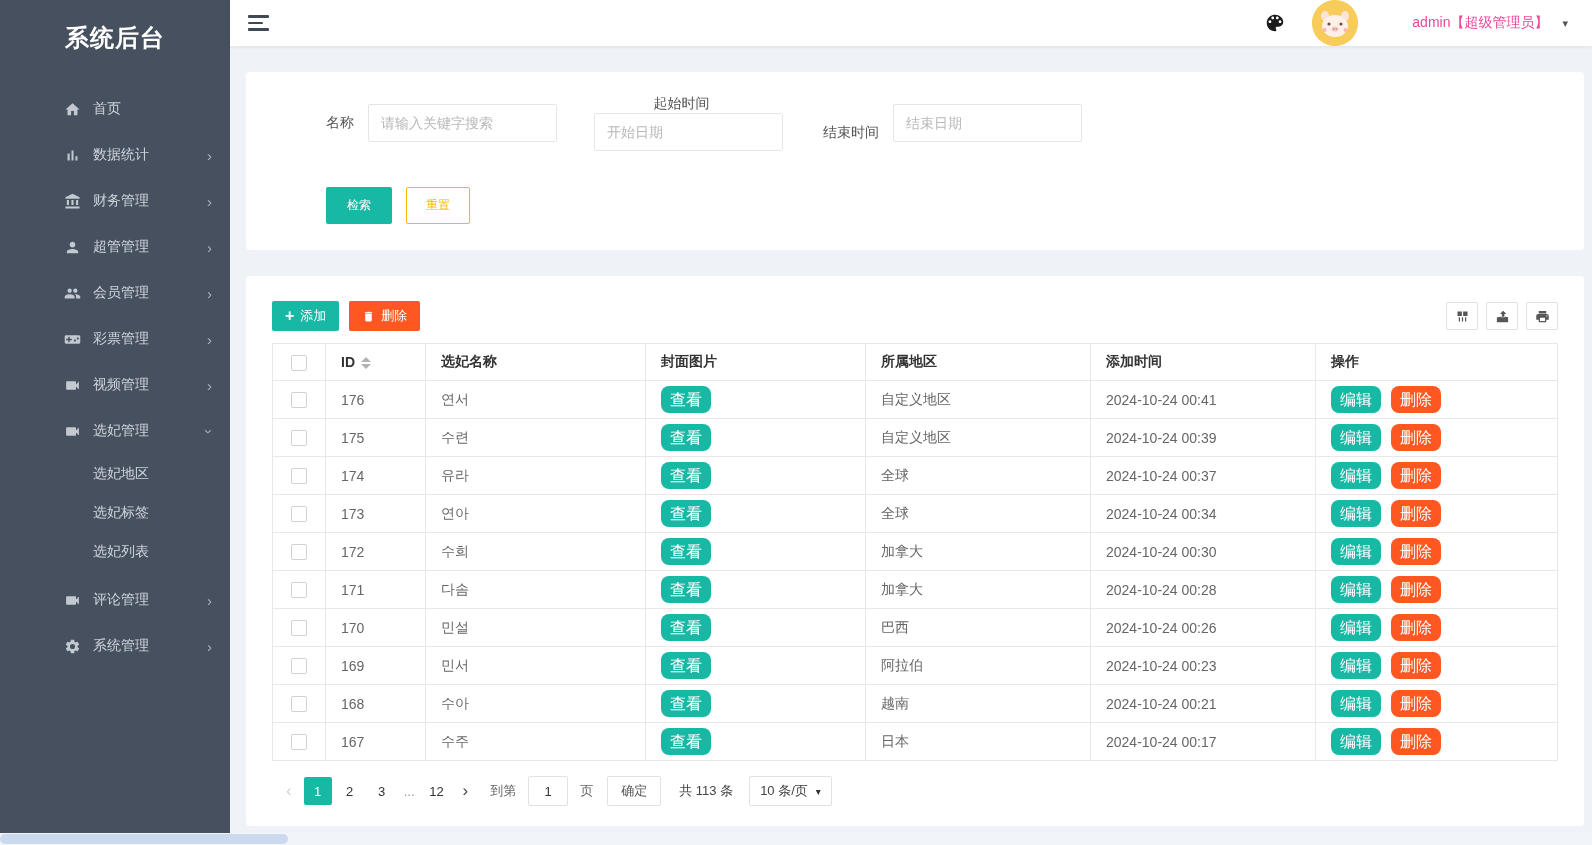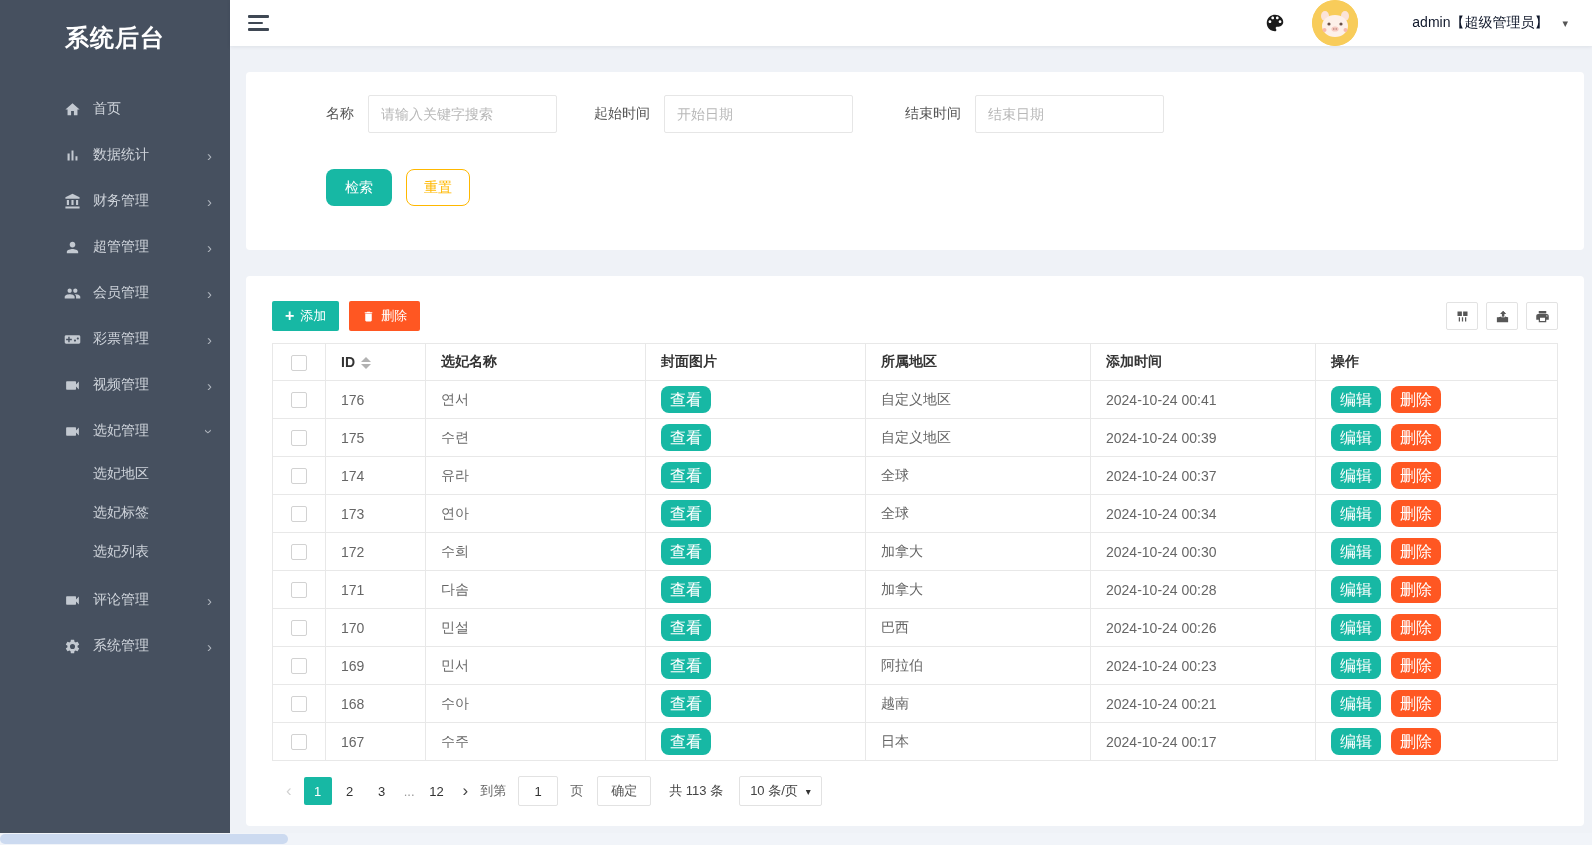--- a/index.html
+++ b/index.html
@@ -22,35 +22,35 @@
   
   .main { flex:1; display:flex; flex-direction:column; }
   .topbar { height:71px; background:#fff; display:flex; align-items:center; justify-content:space-between; padding:0 24px 0 18px; box-shadow:0 1px 4px rgba(0,21,41,.08); position:relative; z-index:2; }
   .hamburger { width:22px; cursor:pointer; }
   .hamburger span { display:block; height:2.5px; background:#3f4854; margin:4px 0; border-radius:1px; }
   .hamburger span:nth-child(1){ width:21px; } .hamburger span:nth-child(2){ width:15px; } .hamburger span:nth-child(3){ width:21px; }
   .topbar-right { display:flex; align-items:center; gap:14px; }
   .palette-btn { width:22px; height:22px; cursor:pointer; }
   .palette-btn svg { width:22px; height:22px; fill:#1b1b1b; }
   .avatar { width:46px; height:46px; border-radius:50%; background:#f8cc5a; margin-left:12px; display:flex; align-items:center; justify-content:center; cursor:pointer; overflow:hidden; }
-  .username { font-size:14px; color:#0f172a; cursor:pointer;margin-left:40px; }
+  .username { font-size:14px; color:#ec4899; cursor:pointer;margin-left:40px; }
   .user-caret { font-size:11px; color:#555; cursor:pointer; }
 
   .content { padding:26px 8px 0 16px; }
 
   
   .search-card { background:#fff; border-radius:4px; height:178px; padding:23px 30px; }
   .form-row { display:flex; align-items:center; }
   .fgroup { display:flex; align-items:center; }
   .flabel { font-size:14px; color:#555; margin-right:14px; }
   .finput { width:189px; height:38px; border:1px solid #e6e6e6; border-radius:2px; padding:0 12px; font-size:14px; color:#333; outline:none; font-family:inherit; }
   .finput::placeholder { color:#b8b8b8; }
-  .gap1 { margin-left:37px; } .gap2 { margin-left:52px; }
+  .gap1 { margin-left:37px;flex-direction:column; } .gap2 { margin-left:40px;align-items:flex-end; }
   .btn-row { margin-top:36px; padding-left:50px; display:flex; gap:14px; }
-  .btn { border:none; border-radius:8px; font-size:14px; cursor:pointer; font-family:Liberation Sans, sans-serif; }
+  .btn { border:none; border-radius:2px; font-size:12px; cursor:pointer; font-family:Liberation Sans, sans-serif; }
   .btn-search { background:var(--teal); color:#fff; width:66px; height:37px; }
   .btn-reset { background:#fff; color:var(--yellow); border:1px solid var(--yellow); width:64px; height:37px; }
 
   
   .table-card { background:#fff; border-radius:4px; margin-top:26px; padding:25px 26px 12px; }
   .toolbar { display:flex; align-items:center; justify-content:space-between; margin-bottom:12px; }
   .toolbar-left { display:flex; gap:10px; }
   .tbtn { display:inline-flex; align-items:center; gap:6px; height:30px; padding:0 13px; border:none; border-radius:2px; color:#fff; font-size:13px; cursor:pointer; font-family:inherit; }
   .tbtn.add { background:var(--teal); }
   .tbtn.del { background:var(--orange); }
@@ -74,21 +74,21 @@
   .mini-teal { background:var(--teal); }
   .mini-orange { background:var(--orange); margin-left:10px; }
 
   
   .pagination { display:flex; align-items:center; margin:15px 0 8px 6px; font-size:13px; color:#666; gap:4px; }
   .pg-arrow { font-size:17px; padding:0 8px; cursor:pointer; color:#d2d2d2; }
   .pg-arrow.next { color:#454545; }
   .pg-num { min-width:28px; height:28px; display:inline-flex; align-items:center; justify-content:center; border-radius:2px; cursor:pointer; color:#333; padding:0 5px; }
   .pg-num.active { background:var(--teal); color:#fff; }
   .pg-dots { color:#999; padding:0 4px; }
-  .goto-label { }
+  .goto-label { margin-left:10px; }
   .goto-input { width:40px; height:30px; border:1px solid #e2e2e2; border-radius:2px; text-align:center; font-size:13px; color:#333; outline:none; margin:0 8px; font-family:inherit; }
   .confirm-btn { height:30px; padding:0 13px; background:#fff; border:1px solid #e2e2e2; border-radius:2px; color:#555; font-size:13px; cursor:pointer; margin-left:10px; font-family:inherit; }
   .total { margin-left:14px; color:#444; }
   .pagesize { margin-left:12px; height:30px; border:1px solid #e2e2e2; border-radius:2px; display:inline-flex; align-items:center; padding:0 10px; gap:8px; cursor:pointer; color:#444; background:#fff; }
   .pagesize .caret { font-size:10px; color:#333; }
 
   
   .hscroll { position:fixed; left:0; bottom:0; width:1592px; height:12px; background:#f1f4f9; }
   .hscroll .thumb { width:288px; height:10px; margin-top:1px; border-radius:6px; background:#ccdaf0; cursor:grab; }
 </style>

